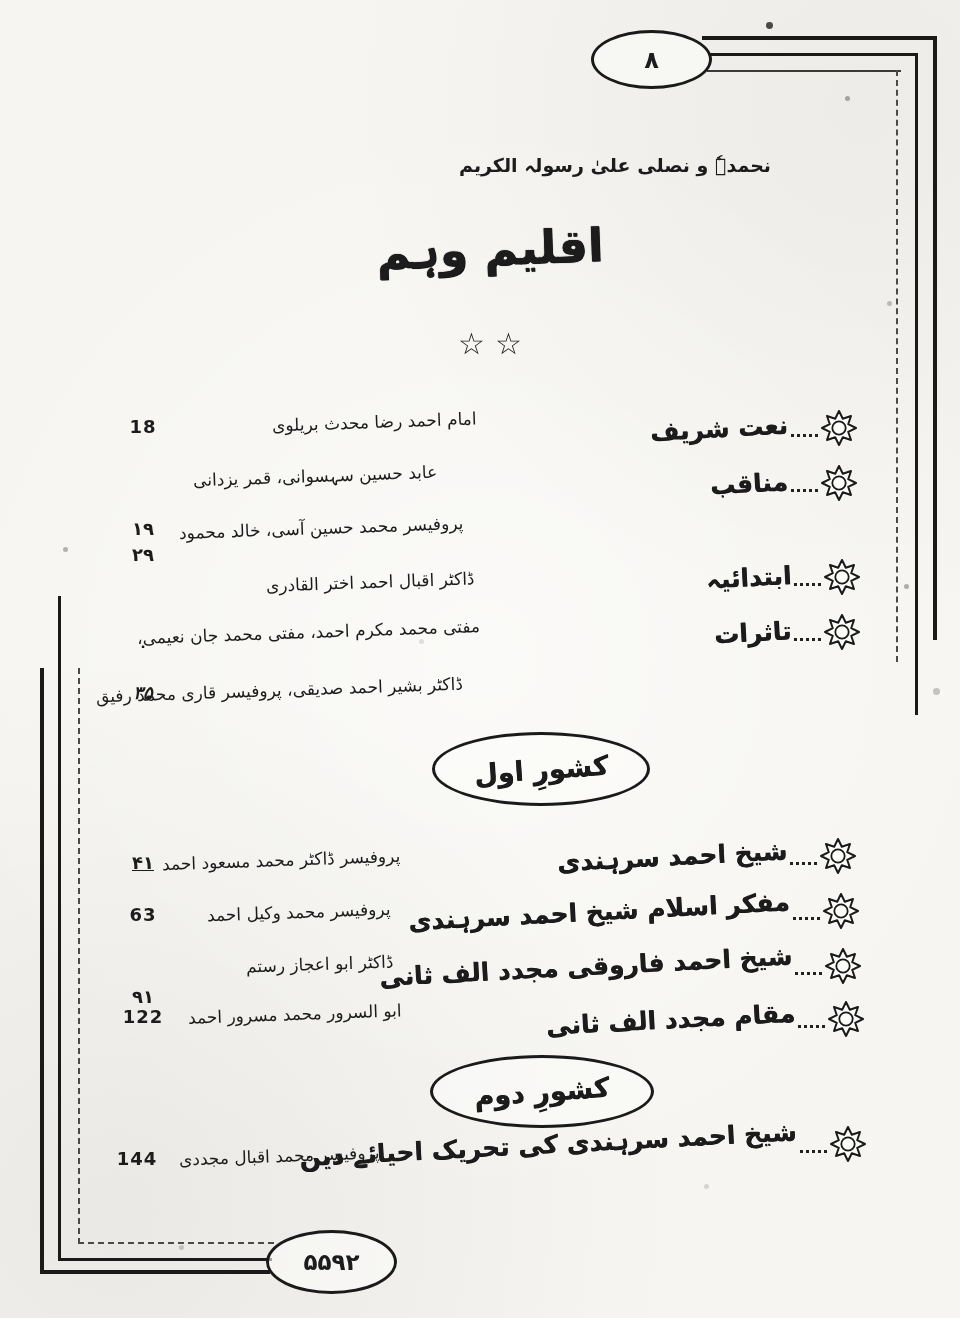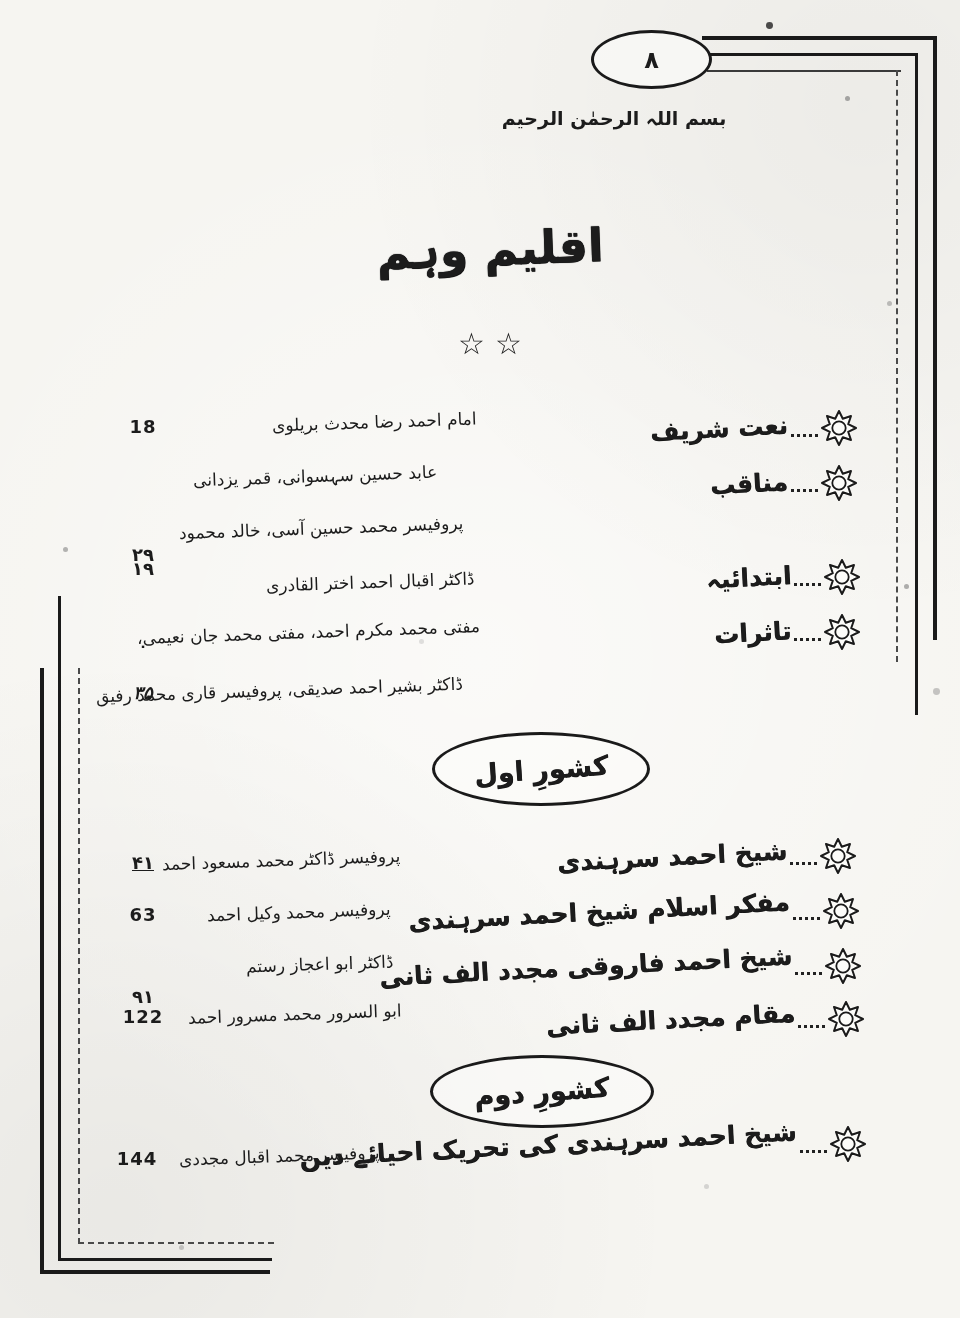--- a/index.html
+++ b/index.html
@@ -89,22 +89,25 @@
   <div class="ln" style="left:40px;top:1270px;width:230px;height:4px;"></div>
   <div class="ln" style="left:58px;top:596px;width:3px;height:665px;"></div>
   <div class="ln" style="left:58px;top:1258px;width:214px;height:3px;"></div>
   <div class="vdash" style="left:78px;top:668px;height:576px;"></div>
   <div class="hdash" style="left:78px;top:1242px;width:196px;"></div>
 
   <div class="oval" style="left:591px;top:30px;width:115px;height:53px;">
     <span style="font-size:24px;">۸</span>
   </div>
 
-
-  <div class="center-text hdr" style="left:464px;top:107px;width:300px;">بسم اللہ الرحمٰن الرحیم</div>
+  <div class="oval" style="left:266px;top:1230px;width:125px;height:58px;">
+    <span style="font-size:23px;letter-spacing:2px;">۵۵۹۲</span>
+  </div>
+
+  <div class="center-text hdr" style="left:440px;top:154px;width:350px;">نحمدہٗ و نصلی علیٰ رسولہ الکریم</div>
   <div class="center-text calli" style="left:340px;top:222px;width:300px;">اقلیم وہم</div>
   <div class="center-text deco-stars" style="left:435px;top:326px;width:120px;">☆☆</div>
 
   <div class="title-grp" style="right:103px;top:408px;">
     <span class="ttl">نعت شریف</span>
     <span class="dots"></span>
     <svg class="star-ic" width="36" height="36" viewBox="0 0 36 36">
         <use href="#star8"></use>
       </svg>
   </div>
@@ -114,21 +117,21 @@
   <div class="title-grp" style="right:103px;top:463px;">
     <span class="ttl">مناقب</span>
     <span class="dots"></span>
     <svg class="star-ic" width="36" height="36" viewBox="0 0 36 36">
         <use href="#star8"></use>
       </svg>
   </div>
   <span class="author" style="right:523px;top:466px;">عابد حسین سہسوانی، قمر یزدانی</span>
 
   <span class="author" style="right:497px;top:518px;">پروفیسر محمد حسین آسی، خالد محمود</span>
-  <span class="pnum" style="top:518px;margin-top:40px;">۱۹</span>
+  <span class="pnum" style="top:518px;">۱۹</span>
 
   <div class="title-grp" style="right:100px;top:557px;">
     <span class="ttl">ابتدائیہ</span>
     <span class="dots"></span>
     <svg class="star-ic" width="36" height="36" viewBox="0 0 36 36">
         <use href="#star8"></use>
       </svg>
   </div>
   <span class="author" style="right:485px;top:572px;">ڈاکٹر اقبال احمد اختر القادری</span>
   <span class="pnum" style="top:544px;">۲۹</span>

